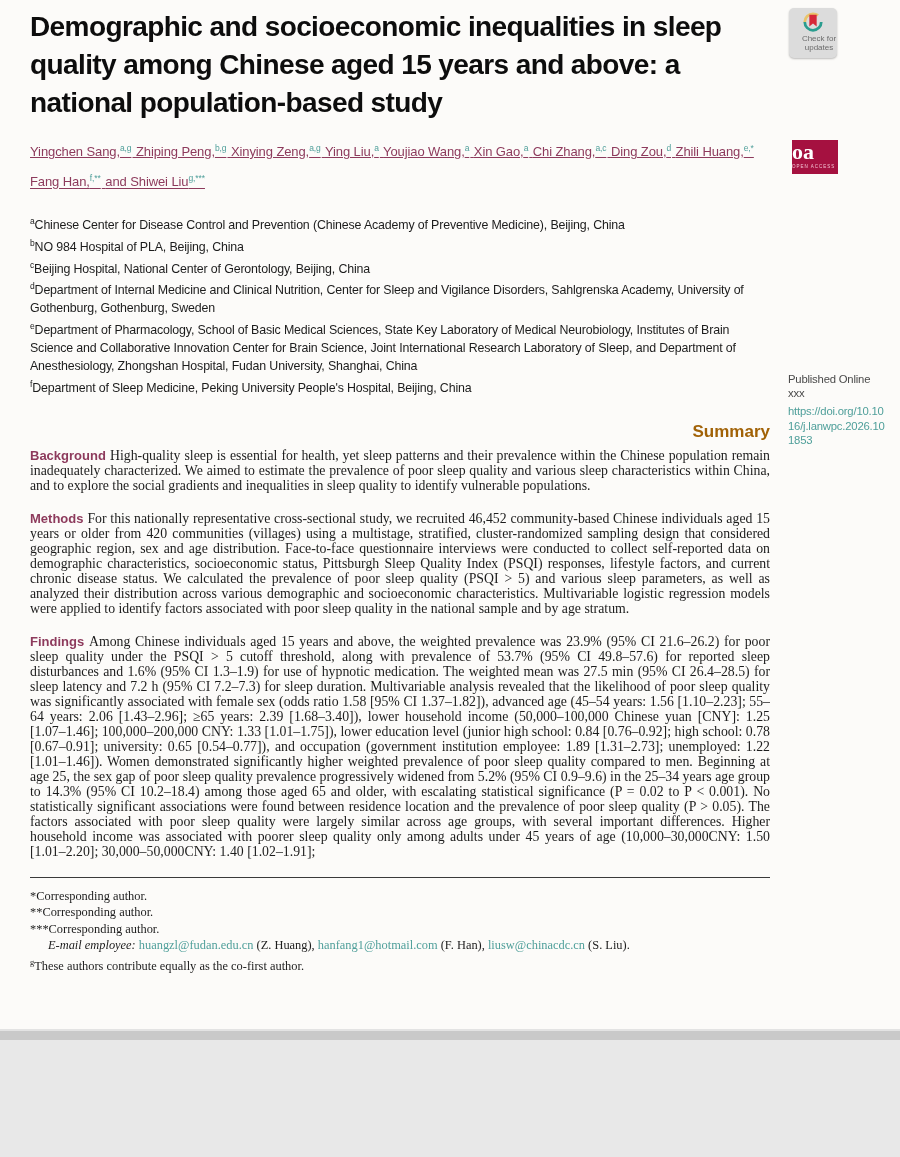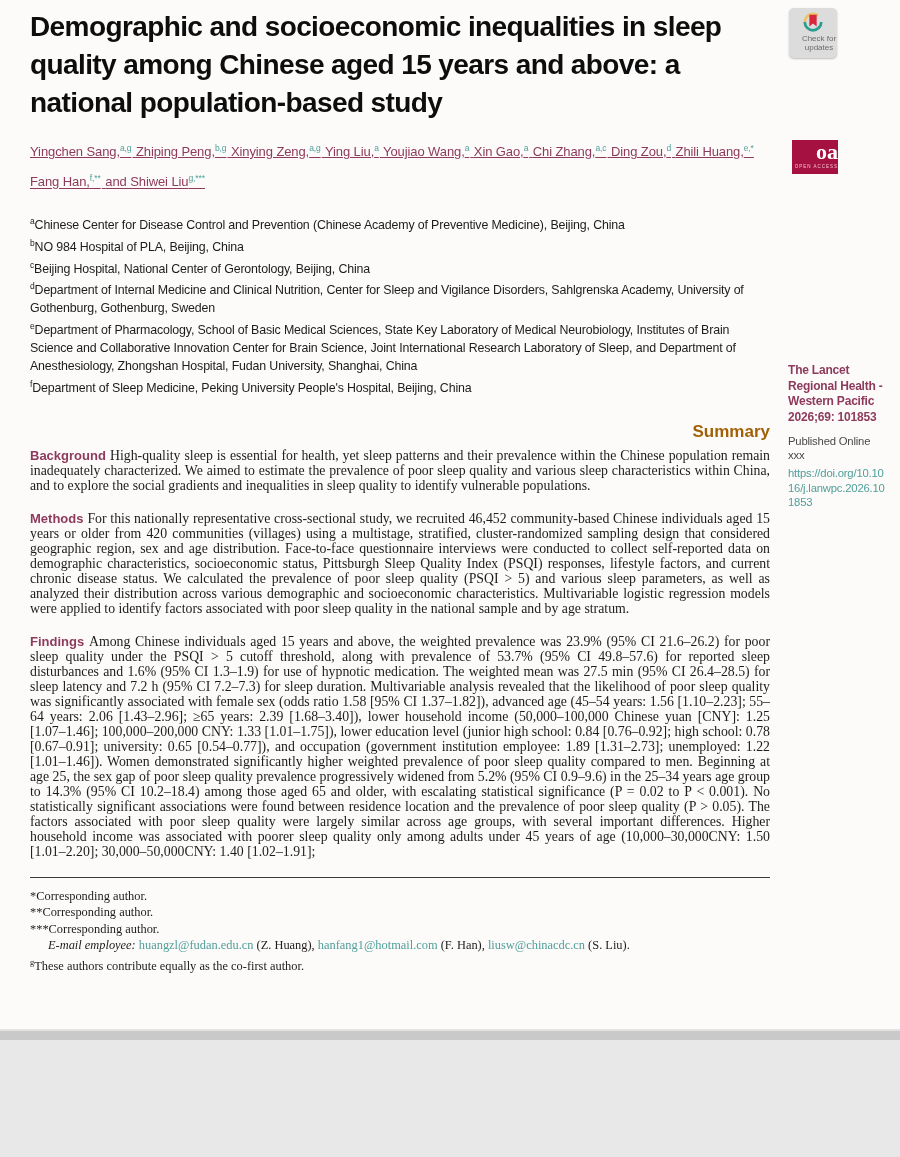--- a/index.html
+++ b/index.html
@@ -97,21 +97,21 @@
   .badge-check .lbl{
     font-family:"Liberation Sans", sans-serif;
     font-size:8px;line-height:9px;color:#6b6b6b;
     display:block;margin-top:1px;padding-left:12px;
   }
   .badge-oa{
     position:absolute;left:792px;top:140px;
     width:46px;height:34px;
     background:#a51140;
     color:#ffffff;
-    text-align:right;
+    text-align:left;
   }
   .badge-oa .oa{
     font-family:"Liberation Serif", serif;
     font-weight:700;font-size:22px;line-height:24px;display:block;
   }
   .badge-oa .oa-sub{
     font-family:"Liberation Sans", sans-serif;
     font-size:4.5px;letter-spacing:1px;display:block;color:#f3c2d2;
   }
   .sidebar{
@@ -202,21 +202,20 @@
     </svg>
     <span class="lbl">Check for updates</span>
   </div>
 
   <div class="badge-oa">
     <span class="oa">oa</span>
     <span class="oa-sub">OPEN ACCESS</span>
   </div>
 
   <div class="sidebar">
-    <div class="sidebar-citation">The Lancet Regional Health - Western Pacific 2026;69: 101853</div>
     <div class="sidebar-published">Published Online xxx</div>
     <a class="sidebar-doi" href="#">https://doi.org/10.1016/j.lanwpc.2026.101853</a>
   </div>
 
   <div class="footer-left">www.thelancet.com Vol 69 April, 2026</div>
 
   <div class="watermark">
     <svg width="38" height="34" viewBox="0 0 38 34">
       <ellipse cx="14" cy="12" rx="13" ry="11" fill="#aaaaaa"></ellipse>
       <circle cx="9.5" cy="10" r="1.7" fill="#fcfbf9"></circle>

